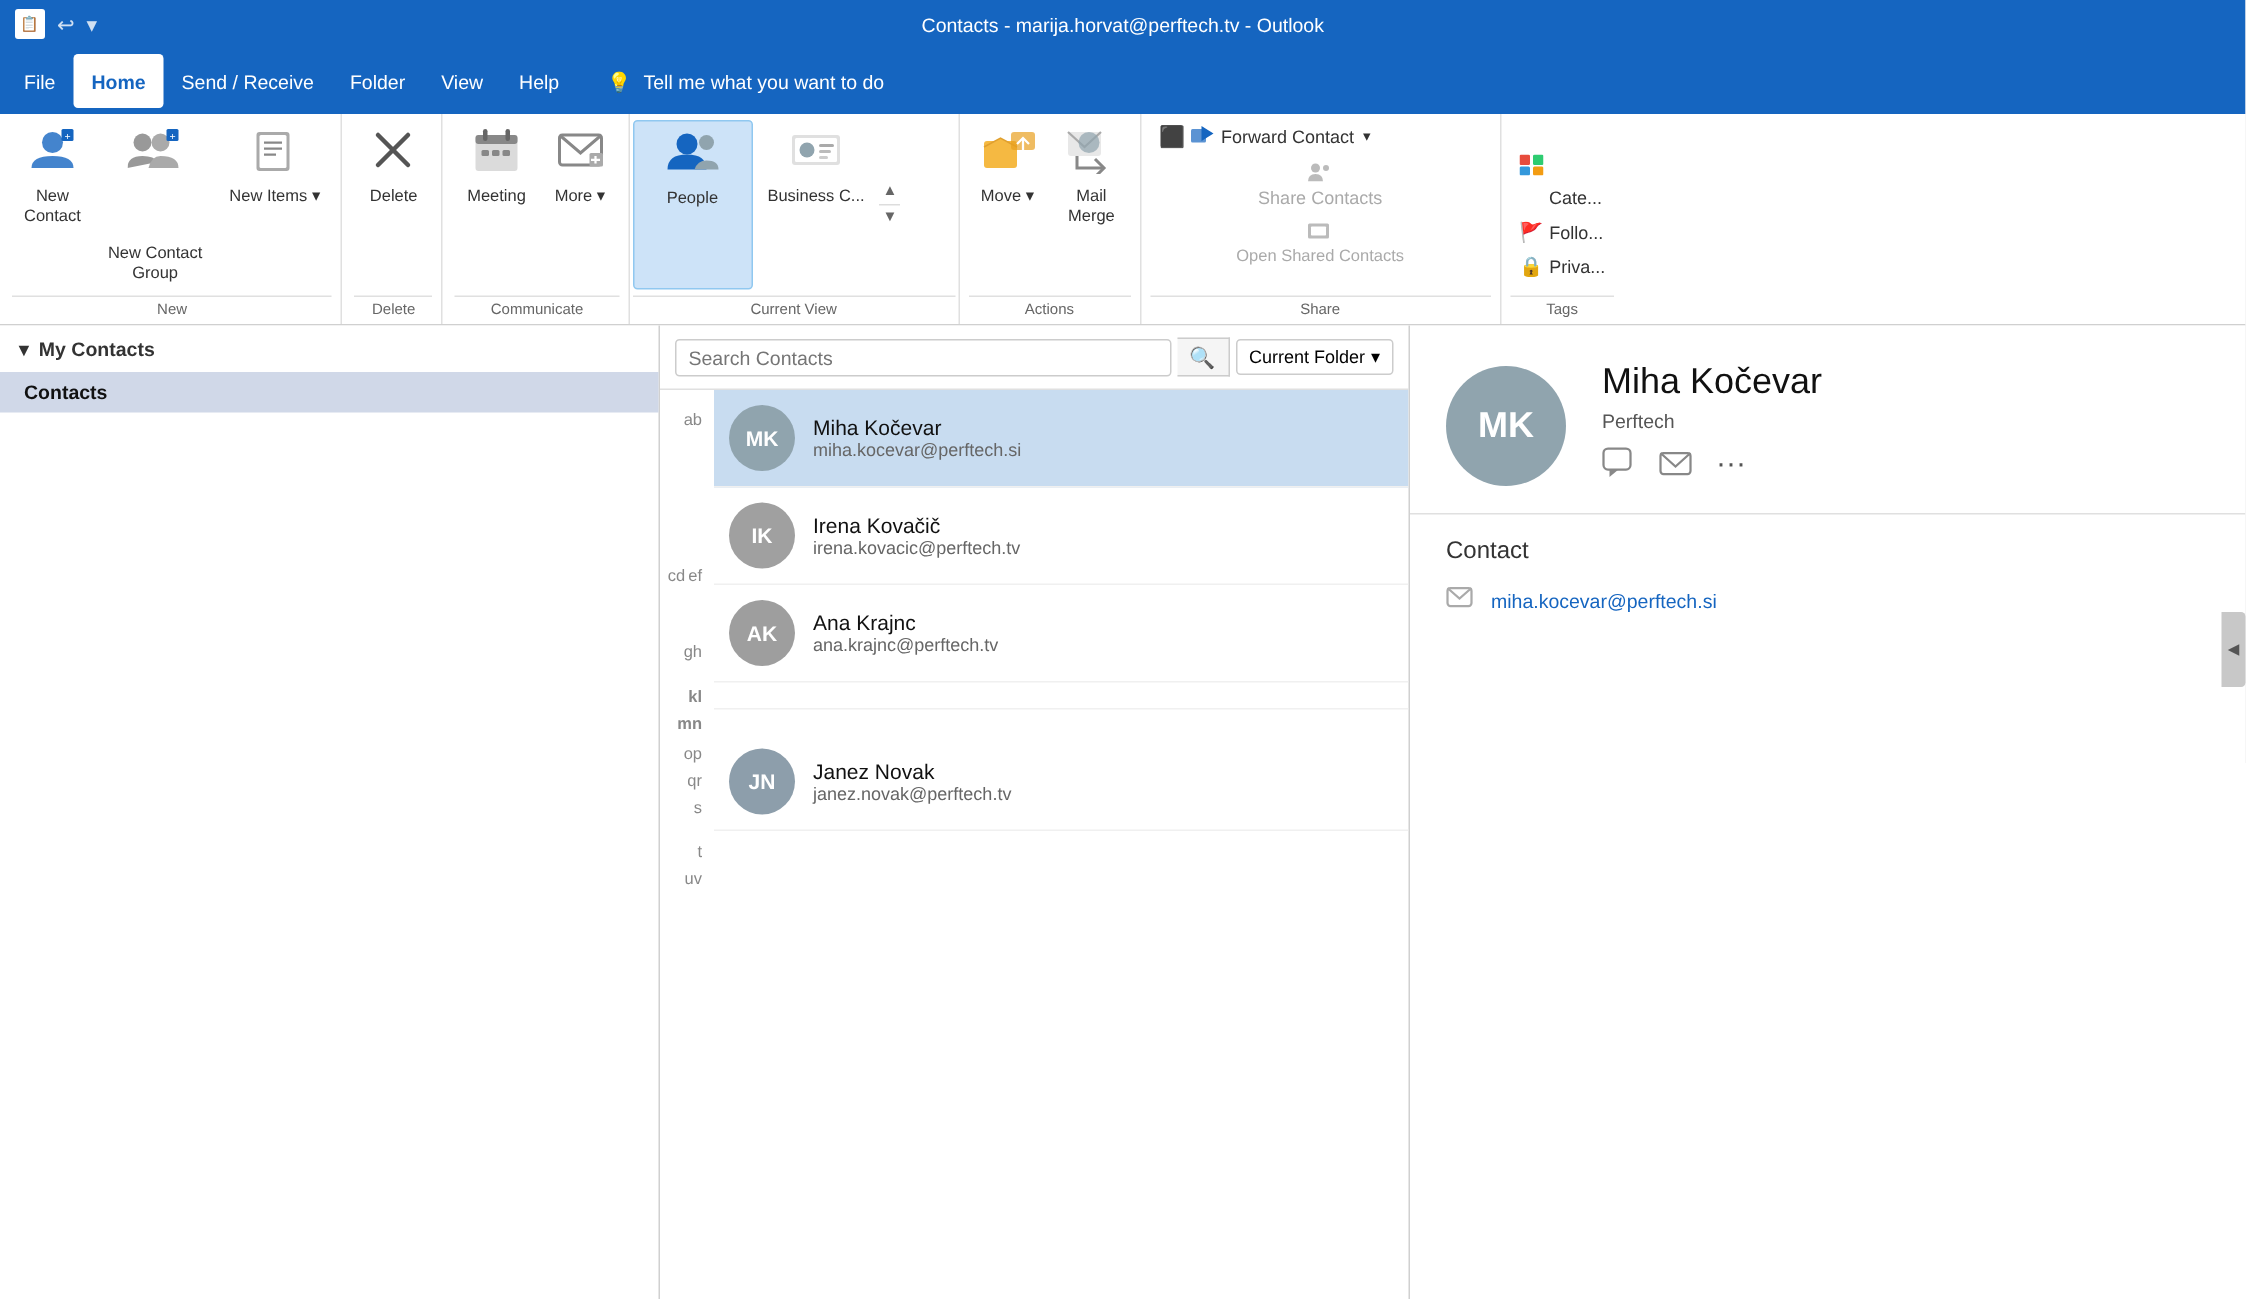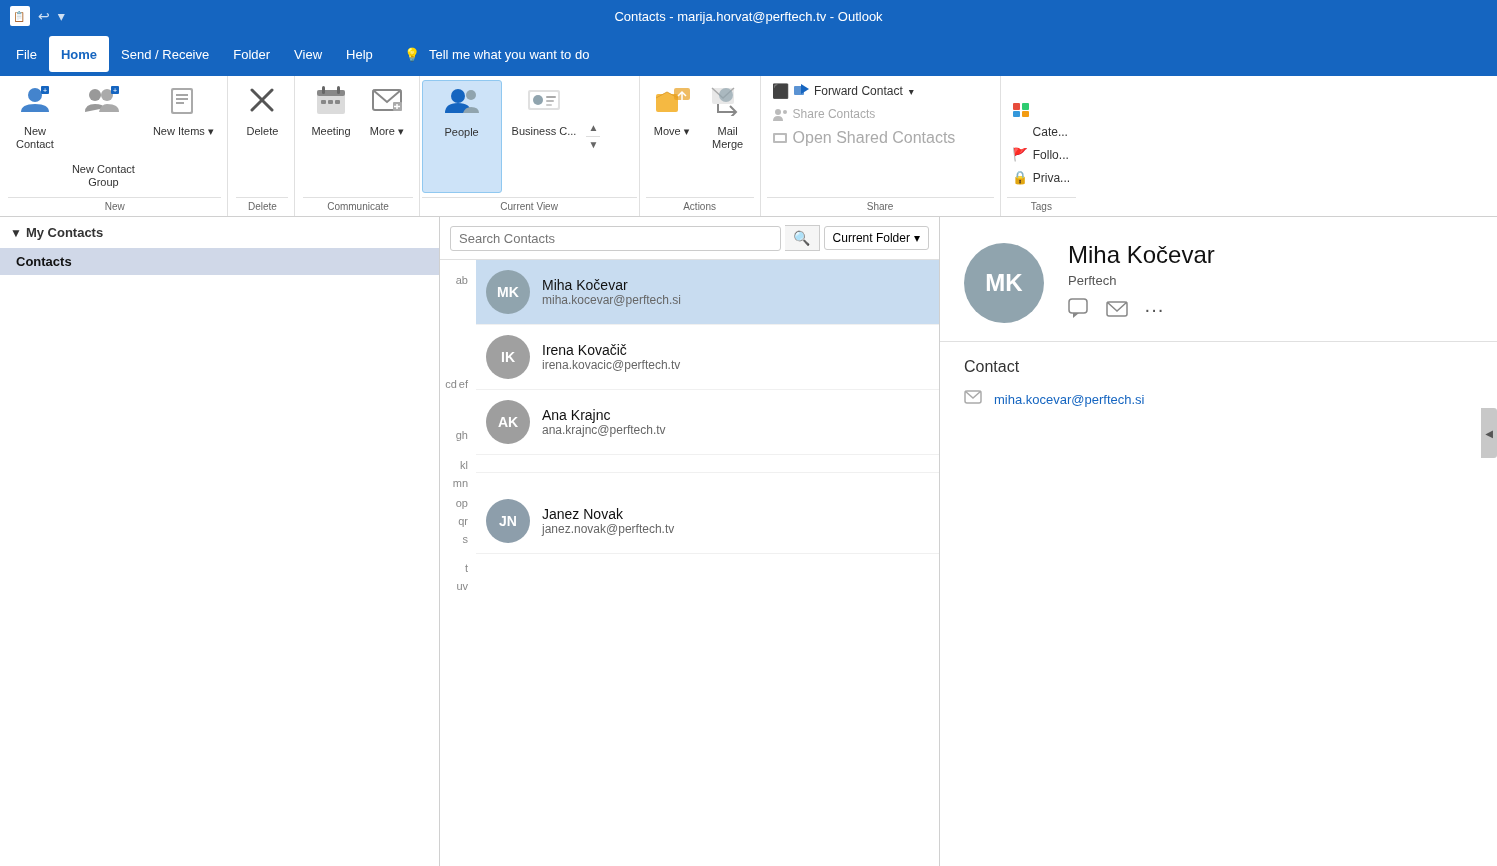--- a/index.html
+++ b/index.html
@@ -125,21 +125,21 @@
       flex-direction: row;
       align-items: center;
       padding: 3px 6px;
       cursor: pointer;
       border-radius: 3px;
       font-size: 11px;
       color: #333;
       gap: 4px;
       white-space: nowrap;
     }
-    .ribbon-btn-small.disabled { color: #aaa; cursor: default; }
+    .ribbon-btn-small.disabled { color: #aaa; cursor: default; flex-direction: column; }
 
     .current-view-group {
       display: flex;
       flex-direction: column;
       align-items: stretch;
       border-right: 1px solid #e0e0e0;
       padding: 4px 2px 0 2px;
       min-width: 220px;
     }
     .current-view-content {
@@ -578,21 +578,21 @@
           <path d="M0 14 Q0 9 5 9 Q10 9 10 14" fill="#bbb"></path>
           <circle cx="12" cy="5" r="2" fill="#bbb"></circle>
         </svg>
         <span style="color:#aaa;font-size:12px;">Share Contacts</span>
       </div>
       <div class="ribbon-btn-small disabled">
         <svg width="16" height="14" viewBox="0 0 16 14">
           <rect x="0" y="2" width="14" height="10" rx="1" fill="#bbb"></rect>
           <rect x="2" y="4" width="10" height="6" rx="0.5" fill="white"></rect>
         </svg>
-        <span style="color:#aaa;font-size:16px;">Open Shared Contacts</span>
+        <span style="color:#aaa;font-size:11px;">Open Shared Contacts</span>
       </div>
     </div>
     <div class="ribbon-group-label">Share</div>
   </div>
 
   <div class="tags-group">
     <div class="tags-content">
       <div class="ribbon-btn-small">
         <span style="font-size:13px;">
           <svg width="16" height="14" viewBox="0 0 16 14">
@@ -684,21 +684,21 @@
           <div class="contact-item">
             <div class="contact-avatar avatar-ak">AK</div>
             <div class="contact-info">
               <div class="contact-name">Ana Krajnc</div>
               <div class="contact-email">ana.krajnc@perftech.tv</div>
             </div>
           </div>
         </div>
       </div>
 
-      <div style="display:flex;align-items:center;">
+      <div style="display:flex;align-items:center;font-weight:bold;">
         <div style="width:36px;display:flex;flex-direction:column;align-items:flex-end;padding-right:8px;font-size:11px;color:#888;gap:6px;padding-top:4px;">
           <span>kl</span>
           <span>mn</span>
         </div>
         <div style="flex:1;border-bottom:1px solid #f0f0f0;"></div>
       </div>
 
       <div class="alpha-section">
         <div style="width:36px;display:flex;flex-direction:column;align-items:flex-end;padding-right:8px;font-size:11px;color:#888;gap:6px;padding-top:8px;">
           <span>op</span>

